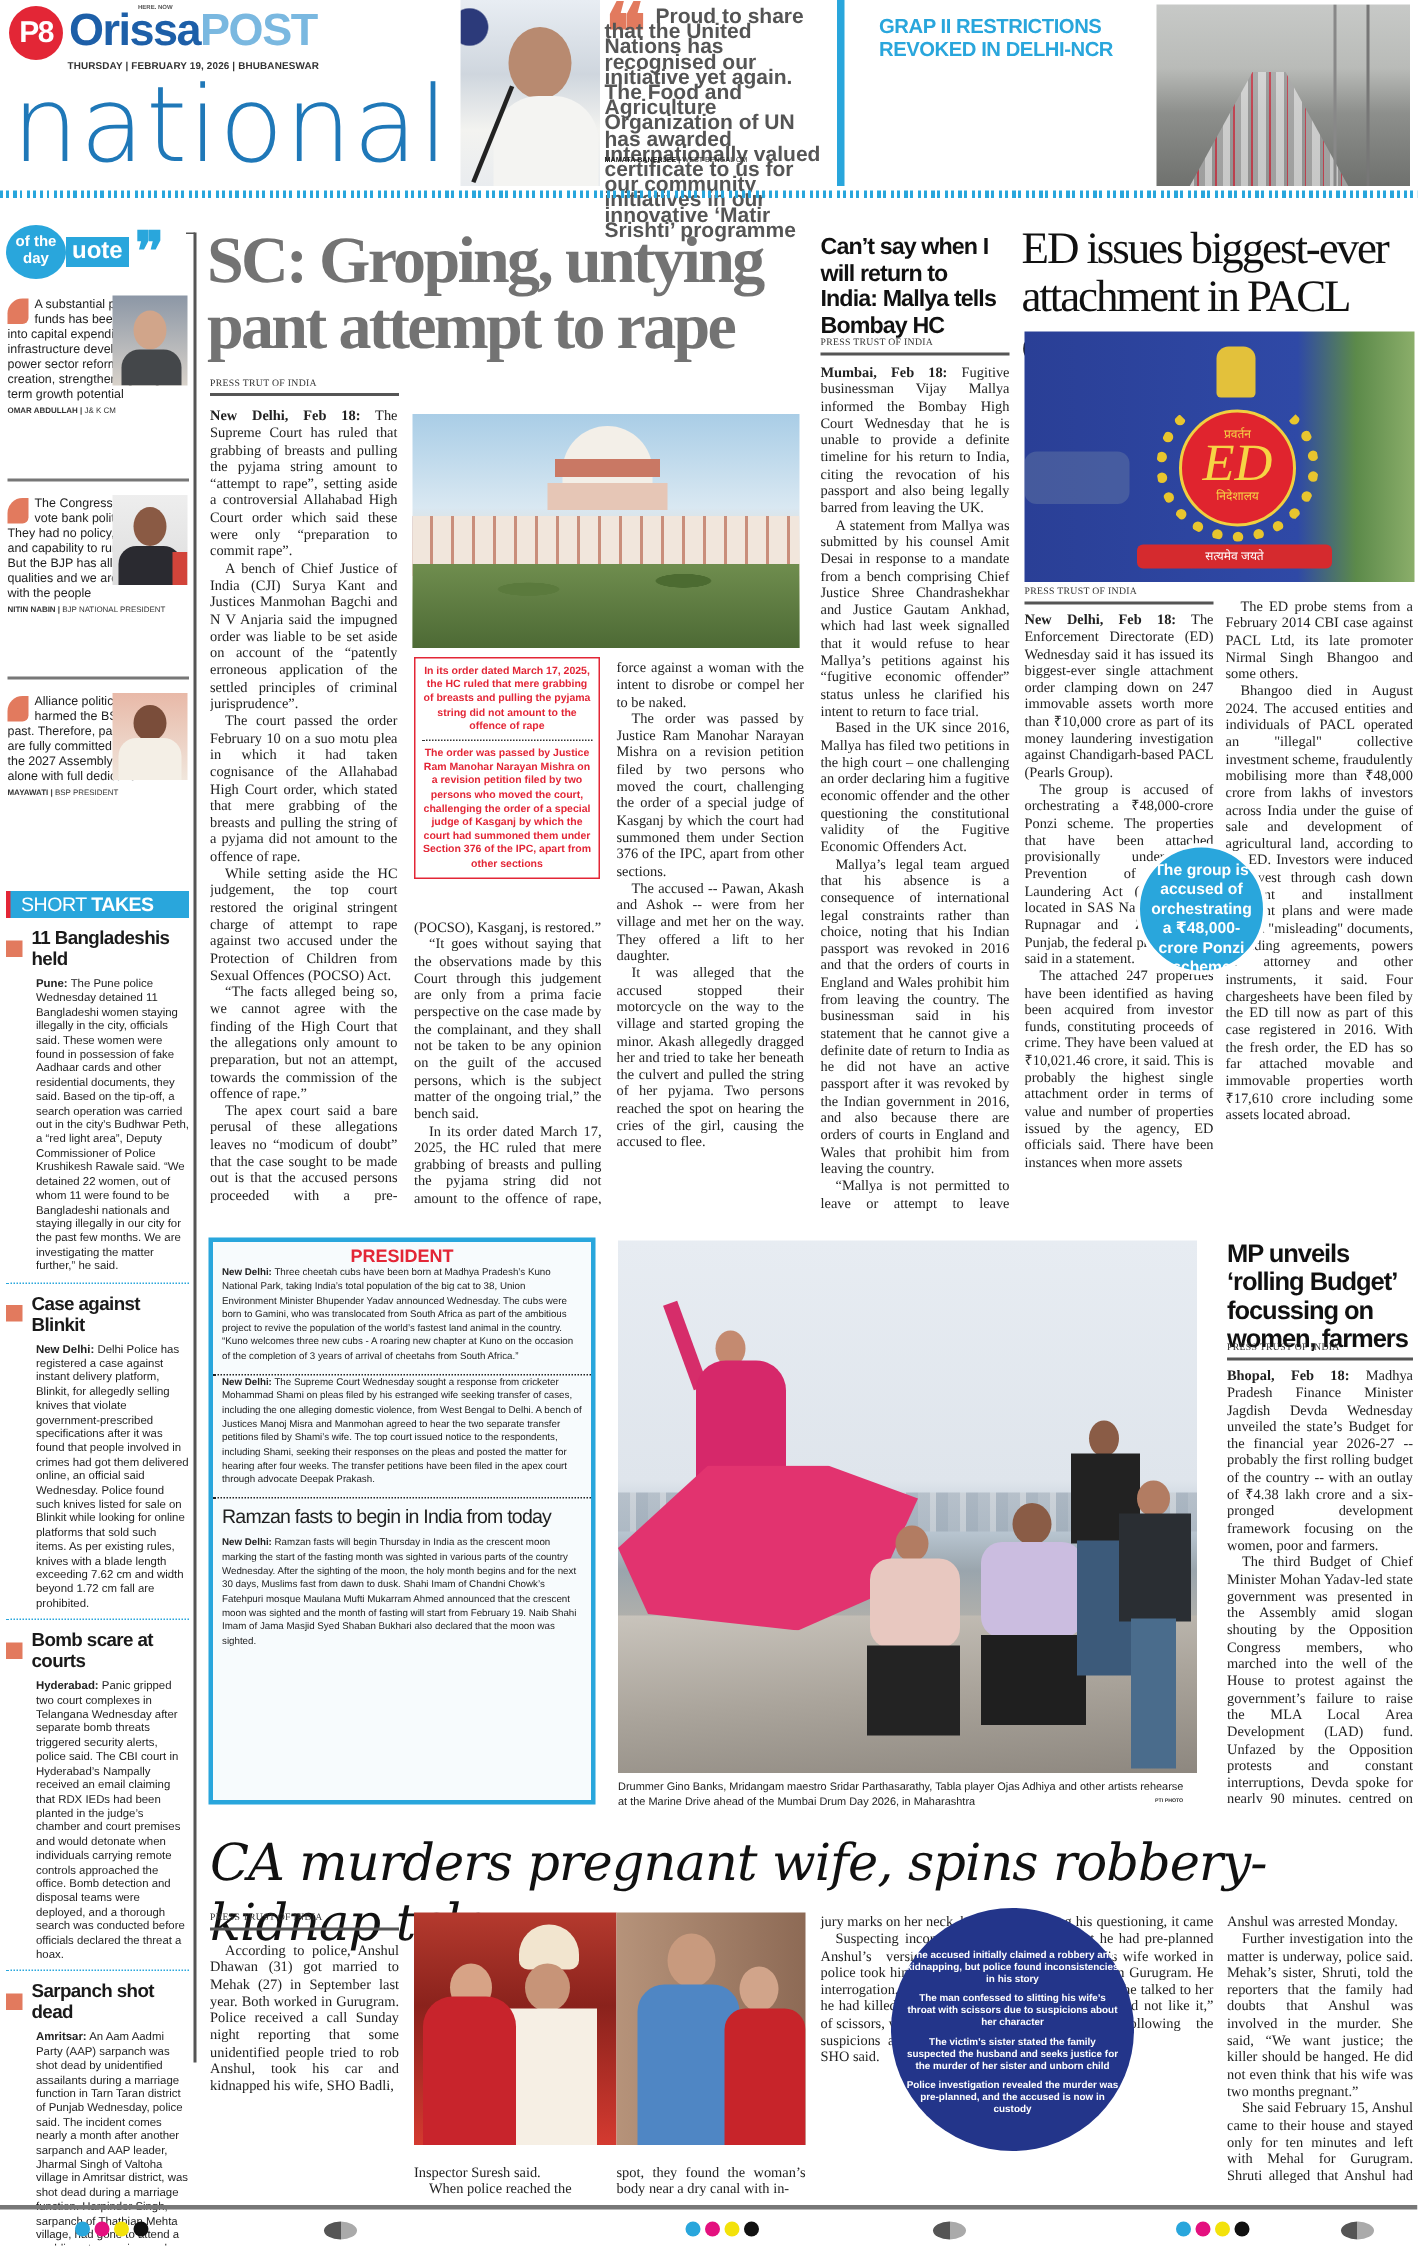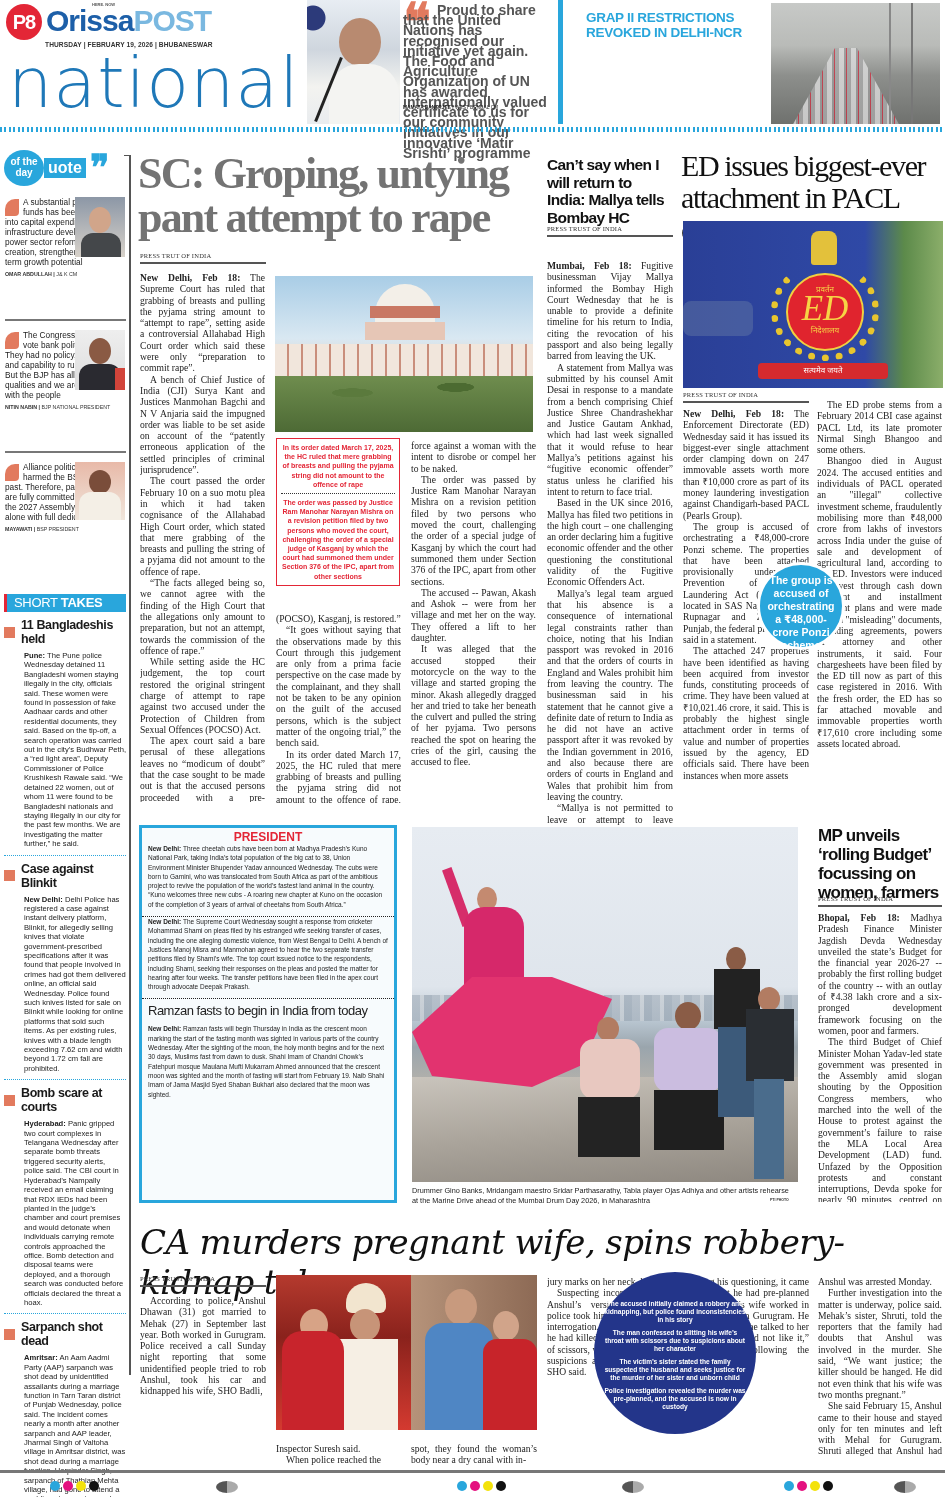--- a/index.html
+++ b/index.html
@@ -154,22 +154,22 @@
     </div>
 </div>
 
 <div class="abs head-black" style="left:138px;top:152px;width:400px;font-size:44px;letter-spacing:-1.8px;line-height:44px">SC: Groping, untying pant attempt to rape</div>
 <div class="abs credit" style="left:140px;top:252px;width:126px">PRESS TRUT OF INDIA</div>
 
 <div class="abs body-text" style="left:140px;top:272px;width:125px;height:530px;overflow:hidden" id="sc-col1">
     <p class="first"><span class="dateline">New Delhi, Feb 18:</span> <span>The Supreme Court has ruled that grabbing of breasts and pulling the pyjama string amount to “attempt to rape”, setting aside a controversial Allahabad High Court order which said these were only “preparation to commit rape”.</span></p>
     <p><span>A bench of Chief Justice of India (CJI) Surya Kant and Justices Manmohan Bagchi and N V Anjaria said the impugned order was liable to be set aside on account of the “patently erroneous application of the settled principles of criminal jurisprudence”.</span></p>
     <p><span>The court passed the order February 10 on a suo motu plea in which it had taken cognisance of the Allahabad High Court order, which stated that mere grabbing of the breasts and pulling the string of a pyjama did not amount to the offence of rape.</span></p>
+    <p><span>While setting aside the HC judgement, the top court restored the original stringent charge of attempt to rape against two accused under the Protection of Children from Sexual Offences (POCSO) Act.</span></p>
     <p><span>“The facts alleged being so, we cannot agree with the finding of the High Court that the allegations only amount to preparation, but not an attempt, towards the commission of the offence of rape.”</span></p>
-    <p><span>While setting aside the HC judgement, the top court restored the original stringent charge of attempt to rape against two accused under the Protection of Children from Sexual Offences (POCSO) Act.</span></p>
     <p><span>The apex court said a bare perusal of these allegations leaves no “modicum of doubt” that the case sought to be made out is that the accused persons proceeded with a pre-determined intent to commit an offence under Section 376 (rape) of the Indian Penal Code (IPC).”</span></p>
   </div>
 
 <div class="abs photo" style="left:275px;top:276px;width:258px;height:156px;background:linear-gradient(180deg,#a9cde6 0%,#d9e8f2 40%,#e2d3c5 62%,#6f8f52 85%,#4f6c3a 100%)">
   <div class="abs" style="left:100px;top:8px;width:60px;height:40px;border-radius:30px 30px 0 0;background:#f3efe8"></div>
   <div class="abs" style="left:95px;top:30px;width:70px;height:12px;background:#c97864"></div>
   <div class="abs" style="left:90px;top:46px;width:80px;height:18px;background:#e6c6b6"></div>
   <div class="abs" style="left:0;top:68px;width:258px;height:40px;background:repeating-linear-gradient(90deg,#f1e6dc 0 12px,#c98e7b 12px 14px)"></div>
   <div class="abs" style="left:0;top:100px;width:258px;height:56px;background:radial-gradient(ellipse at 30% 30%,#5b7a3d 0 20px,transparent 21px),radial-gradient(ellipse at 70% 20%,#4c6b31 0 18px,transparent 19px),linear-gradient(180deg,#6f8d4e,#4d6a35)"></div>
 </div>
@@ -186,21 +186,21 @@
   </div>
 <div class="abs body-text" style="left:411px;top:440px;width:125px;height:365px;overflow:hidden" id="sc-col3">
     <p class="first"><span>force against a woman with the intent to disrobe or compel her to be naked.</span></p>
     <p><span>The order was passed by Justice Ram Manohar Narayan Mishra on a revision petition filed by two persons who moved the court, challenging the order of a special judge of Kasganj by which the court had summoned them under Section 376 of the IPC, apart from other sections.</span></p>
     <p><span>The accused -- Pawan, Akash and Ashok -- were from her village and met her on the way. They offered a lift to her daughter.</span></p>
     <p><span>It was alleged that the accused stopped their motorcycle on the way to the village and started groping the minor. Akash allegedly dragged her and tried to take her beneath the culvert and pulled the string of her pyjama. Two persons reached the spot on hearing the cries of the girl, causing the accused to flee.</span></p>
   </div>
 
 <div class="abs cond" style="left:547px;top:156px;width:126px;font-weight:bold;font-size:15.5px;line-height:17.5px;letter-spacing:-.6px;color:#111">Can’t say when I will return to India: Mallya tells Bombay HC</div>
 <div class="abs credit" style="left:547px;top:225px;width:126px">PRESS TRUST OF INDIA</div>
-<div class="abs body-text" style="left:547px;top:260px;width:126px;height:565px;overflow:hidden" id="mallya-body">
+<div class="abs body-text" style="left:547px;top:243px;width:126px;height:565px;overflow:hidden" id="mallya-body">
     <p class="first"><span class="dateline">Mumbai, Feb 18:</span> <span>Fugitive businessman Vijay Mallya informed the Bombay High Court Wednesday that he is unable to provide a definite timeline for his return to India, citing the revocation of his passport and also being legally barred from leaving the UK.</span></p>
     <p><span>A statement from Mallya was submitted by his counsel Amit Desai in response to a mandate from a bench comprising Chief Justice Shree Chandrashekhar and Justice Gautam Ankhad, which had last week signalled that it would refuse to hear Mallya’s petitions against his “fugitive economic offender” status unless he clarified his intent to return to face trial.</span></p>
     <p><span>Based in the UK since 2016, Mallya has filed two petitions in the high court – one challenging an order declaring him a fugitive economic offender and the other questioning the constitutional validity of the Fugitive Economic Offenders Act.</span></p>
     <p><span>Mallya’s legal team argued that his absence is a consequence of international legal constraints rather than choice, noting that his Indian passport was revoked in 2016 and that the orders of courts in England and Wales prohibit him from leaving the country. The businessman said in his statement that he cannot give a definite date of return to India as he did not have an active passport after it was revoked by the Indian government in 2016, and also because there are orders of courts in England and Wales that prohibit him from leaving the country.</span></p>
     <p><span>“Mallya is not permitted to leave or attempt to leave England and Wales or apply for or be in possession of any international travel document. In any event, the petitioner is unable to precisely state when he will return to India,” Desai read out the statement in the court.</span></p>
   </div>
 
 <div class="abs serif" style="left:681px;top:150px;width:262px;font-size:30px;line-height:32px;letter-spacing:-1.4px;color:#111">ED issues biggest-ever attachment in PACL case</div>
 <div class="abs photo" style="left:683px;top:221px;width:260px;height:167px;background:linear-gradient(90deg,#2a3f96 0%,#2f49a6 70%,#5c8a4a 85%,#8bae6a 100%)">
   <div class="abs" style="left:0;top:80px;width:70px;height:35px;background:rgba(120,140,170,.35);border-radius:8px"></div>

